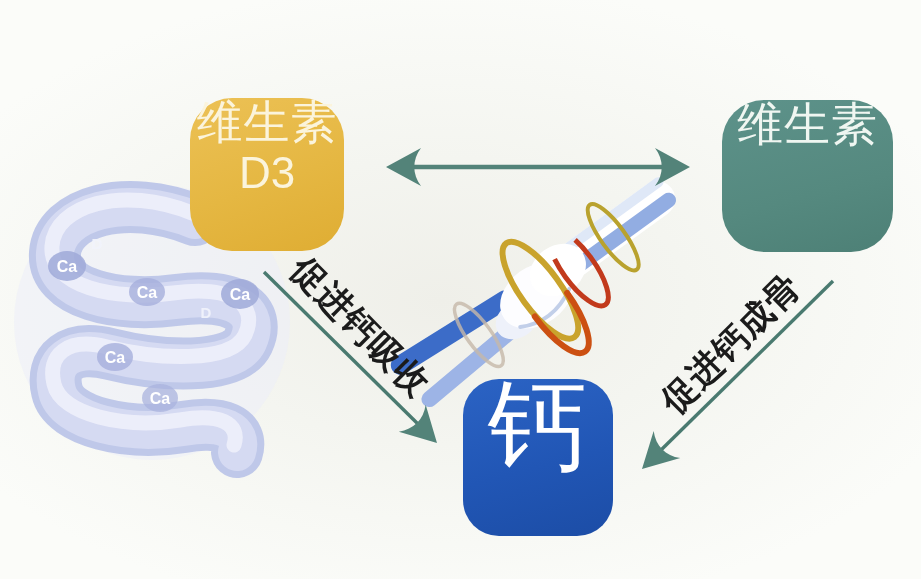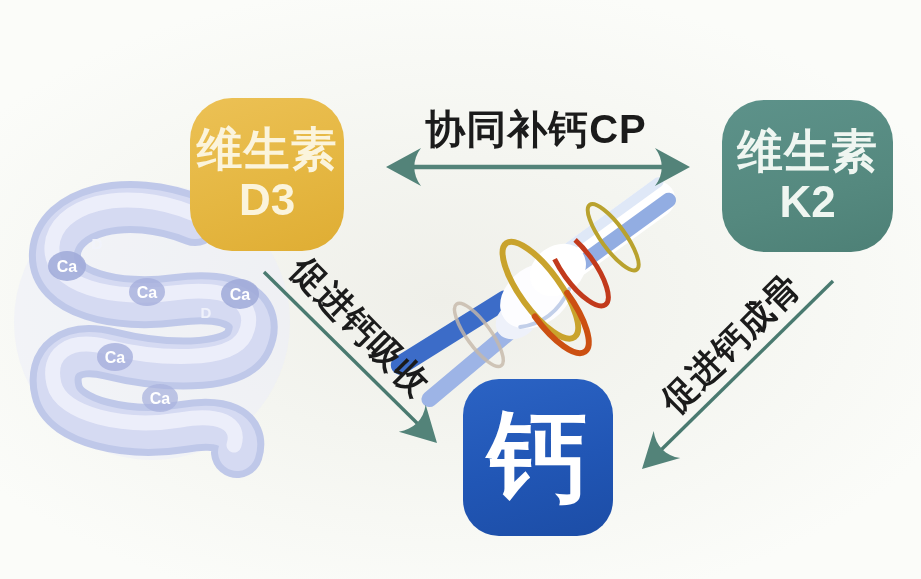--- a/index.html
+++ b/index.html
@@ -8,22 +8,22 @@
     position: relative;
     width: 921px; height: 579px;
     overflow: hidden;
     background: radial-gradient(ellipse 60% 55% at 48% 52%, #efefe9 0%, #f4f5f0 45%, #fbfcf9 100%);
   }
   .art-layer { position: absolute; left: 0; top: 0; width: 921px; height: 579px; }
 
   .node {
     position: absolute;
     display: flex; flex-direction: column;
-    align-items: center; justify-content: center;
-    font-weight: bold; text-align: center; line-height: 1.08;
+    align-items: center; justify-content: flex-start;
+    font-weight: normal; text-align: center; line-height: 1.08;
   }
   .node-d3 {
     left: 190px; top: 98px; width: 154px; height: 153px;
     border-radius: 42px;
     background: linear-gradient(160deg, #ecc155 0%, #e5b742 55%, #dfad33 100%);
     color: #fbf4dc;
   }
   .node-k2 {
     left: 722px; top: 100px; width: 171px; height: 152px;
     border-radius: 42px;
@@ -145,24 +145,22 @@
     </g>
   </svg>
 
   <div class="node node-d3">
     <div class="node-line1">维生素</div>
     <div class="node-line2">D3</div>
   </div>
 
   <div class="node node-k2">
     <div class="node-line1">维生素</div>
-    <div class="node-line2">K2</div>
   </div>
 
   <div class="node node-ca">
     <div class="node-big">钙</div>
   </div>
 
-  <div class="rel-label rel-top">协同补钙CP</div>
   <div class="rel-label rel-left">促进钙吸收</div>
   <div class="rel-label rel-right">促进钙成骨</div>
 
 </div>
 
 </body></html>

